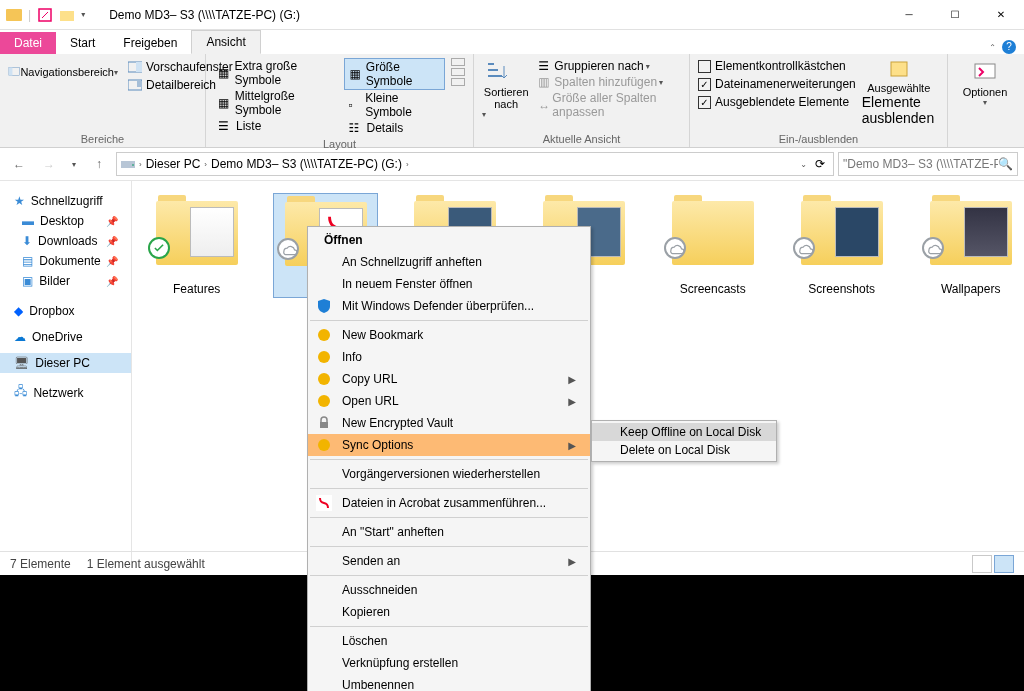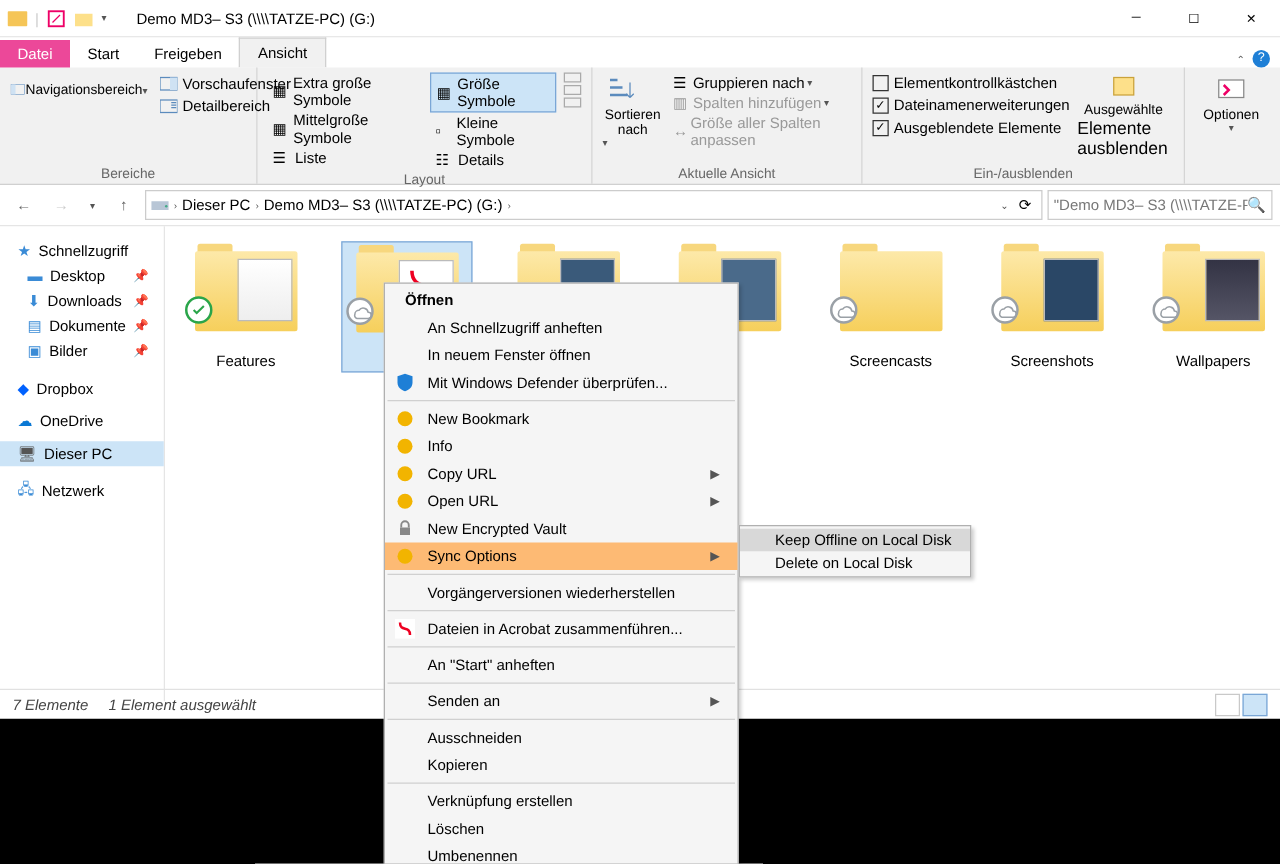--- a/index.html
+++ b/index.html
@@ -41,21 +41,21 @@
 .main { flex:1; padding:12px; display:flex; gap:24px; align-items:flex-start; }
 .folder { display:flex; flex-direction:column; align-items:center; width:105px; position:relative; }
 .folder-icon { width:90px; height:72px; position:relative; }
 .folder-body { position:absolute; inset:8px 4px 0 4px; background:linear-gradient(#fde9a9,#f6cf5b); border-radius:2px; }
 .folder-tab { position:absolute; top:2px; left:6px; width:28px; height:10px; background:#f7d77e; border-radius:2px 2px 0 0; }
 .folder-thumb { position:absolute; right:8px; top:14px; width:44px; height:50px; background:#fff; border:1px solid #bbb; }
 .status-badge { position:absolute; left:-4px; bottom:6px; width:22px; height:22px; border-radius:50%; background:#fff; border:2px solid #2aa54a; }
 .status-badge.cloud { border:2px solid #9aa0a6; }
 .folder.sel { background:#cce4f7; border:1px solid #7aa6d6; }
 .caption { margin-top:17px; text-align:center; }
-.statusbar { position:absolute; left:0; right:0; bottom:116px; height:24px; border-top:1px solid #e1e1e1; display:flex; align-items:center; padding:0 10px; font-size:11px; color:#444; gap:16px;font-style:italic; }
+.statusbar { position:absolute; left:0; right:0; bottom:116px; height:24px; border-top:1px solid #e1e1e1; display:flex; align-items:center; padding:0 10px; font-size:11px; color:#444; gap:16px; }
 .viewbtns { margin-left:auto; display:flex; gap:2px; }
 .viewbtn { width:20px; height:18px; border:1px solid #c9c9c9; background:#fff; }
 .viewbtn.active { background:#cce4f7; border-color:#7aa6d6; }
 .blackbar { position:absolute; left:0; right:0; bottom:0; height:116px; background:#000; }
 .ctx { position:absolute; top:226px; left:307px; width:284px; background:#f5f5f5; border:1px solid #b0b0b0; box-shadow:2px 2px 3px rgba(0,0,0,.2); padding:2px 0; }
 .ctx .row { display:flex; align-items:center; height:22px; padding:0 14px 0 34px; position:relative; cursor:default; }
 .ctx .row.hover { background:#fdba74; }
 .ctx .row .arrow { margin-left:auto; font-size:10px; color:#555; }
 .ctx .sep { height:1px; background:#d0d0d0; margin:3px 2px; }
 .ctx .ico { position:absolute; left:8px; width:16px; height:16px; }
@@ -491,24 +491,24 @@
     </div>
   <div class="sep"></div>
   <div class="row">
       <span>Ausschneiden</span>
     </div>
   <div class="row">
       <span>Kopieren</span>
     </div>
   <div class="sep"></div>
   <div class="row">
+      <span>Löschen</span>
+    </div>
+  <div class="row">
       <span>Verknüpfung erstellen</span>
-    </div>
-  <div class="row">
-      <span>Löschen</span>
     </div>
   <div class="row">
       <span>Umbenennen</span>
     </div>
 
 </div>
 
 <div class="submenu">
   <div class="row hover">
       <span>Keep Offline on Local Disk</span>

